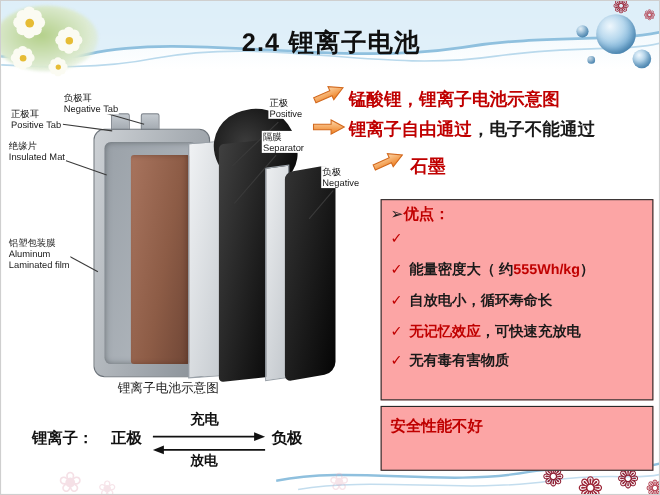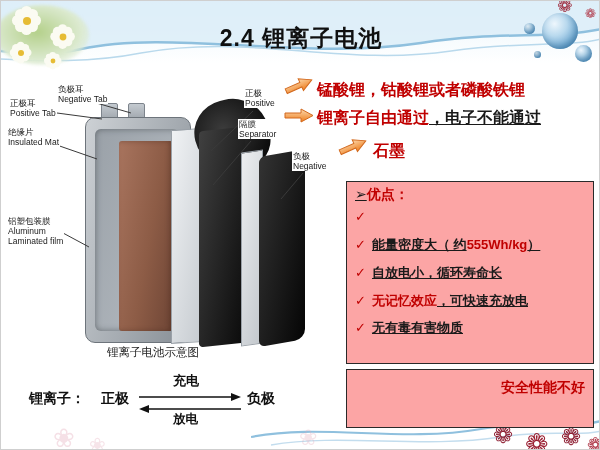--- a/index.html
+++ b/index.html
@@ -40,31 +40,31 @@
   .sheet-white2{left:240px;top:150px;width:20px;height:192px;background:linear-gradient(100deg,#eceef0,#c2c7cc);
                 border:1px solid #9aa1a8;transform:skewY(-8deg);}
   .sheet-dark2{left:258px;top:152px;width:46px;height:190px;background:linear-gradient(100deg,#333,#050505);
                border-radius:6px 14px 10px 6px;transform:skewY(-10deg);}
   .dlabel{font-size:8.5px;line-height:1.2;color:#1a1a1a;background:#fff;padding:0 1px;z-index:5;}
   .dlabel .en{white-space:pre-line;}
   .caption{left:72px;top:344px;width:160px;text-align:center;font-size:11.5px;color:#222;z-index:5;}
 
   
   .ann{font-weight:bold;font-size:16px;white-space:nowrap;z-index:6;}
-  .red{color:#c00000;} .blk{color:#1a1a1a;text-decoration:underline;}
+  .red{color:#c00000;} .blk{color:#1a1a1a;}
   .block-arrow{width:30px;height:17px;z-index:6;}
 
   
   .box{border:1.5px solid #2a2a2a;background:#fca5a5;box-sizing:border-box;z-index:6;}
   .adv-box{left:345px;top:180px;width:248px;height:183px;padding:4px 8px;}
   .adv-head{font-size:14px;font-weight:bold;margin-bottom:4px;}
   .adv-item{display:flex;align-items:flex-start;font-size:13px;font-weight:bold;margin-bottom:9px;line-height:1.45;}
   .adv-item .check{color:#c00000;flex:0 0 17px;font-size:13px;}
   .dis-box{left:345px;top:368px;width:248px;height:59px;padding:5px 8px;font-size:14px;font-weight:bold;}
-  .dis-line2{text-align:right;margin-top:4px;}
+  .dis-line2{text-align:left;margin-top:4px;}
 
   
   .rx{font-weight:bold;color:#111;z-index:6;}
 </style>
 </head>
 <body>
 
 <div class="slide">
 
   <div class="abs top-band"></div>
@@ -185,21 +185,21 @@
           <linearGradient id="og3" x1="0" y1="0" x2="0" y2="1">
             <stop offset="0" stop-color="#fcd9ae"></stop>
             <stop offset="1" stop-color="#ee7d1c"></stop>
           </linearGradient>
         </defs>
         <path d="M1 6 H17 V2 L29 8.5 L17 15 V11 H1 Z" fill="url(#og3)" stroke="#d2691e"></path>
       </svg>
   </span>
 
   <div class="abs ann" style="left:316px;top:79px">
-    <span class="red">锰酸锂，钴酸锂或者磷酸铁锂</span>
+    <span class="red">锰酸锂，锂离子电池示意图</span>
   </div>
   <div class="abs ann" style="left:316px;top:107px">
     <span class="red">锂离子自由通过</span><span class="blk">，电子不能通过</span>
   </div>
   <div class="abs ann" style="left:372px;top:140px">
     <span class="red">石墨</span>
   </div>
 
   <div class="abs box adv-box">
     <div class="adv-head">

